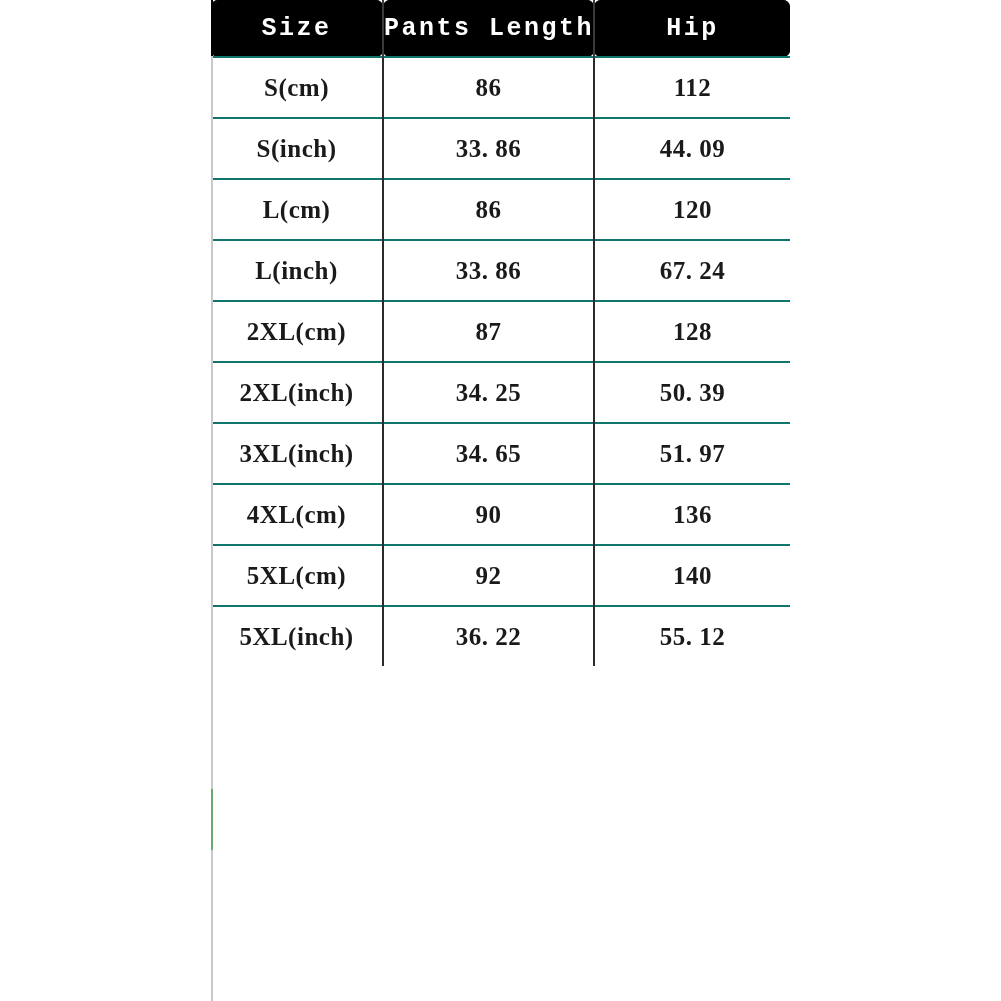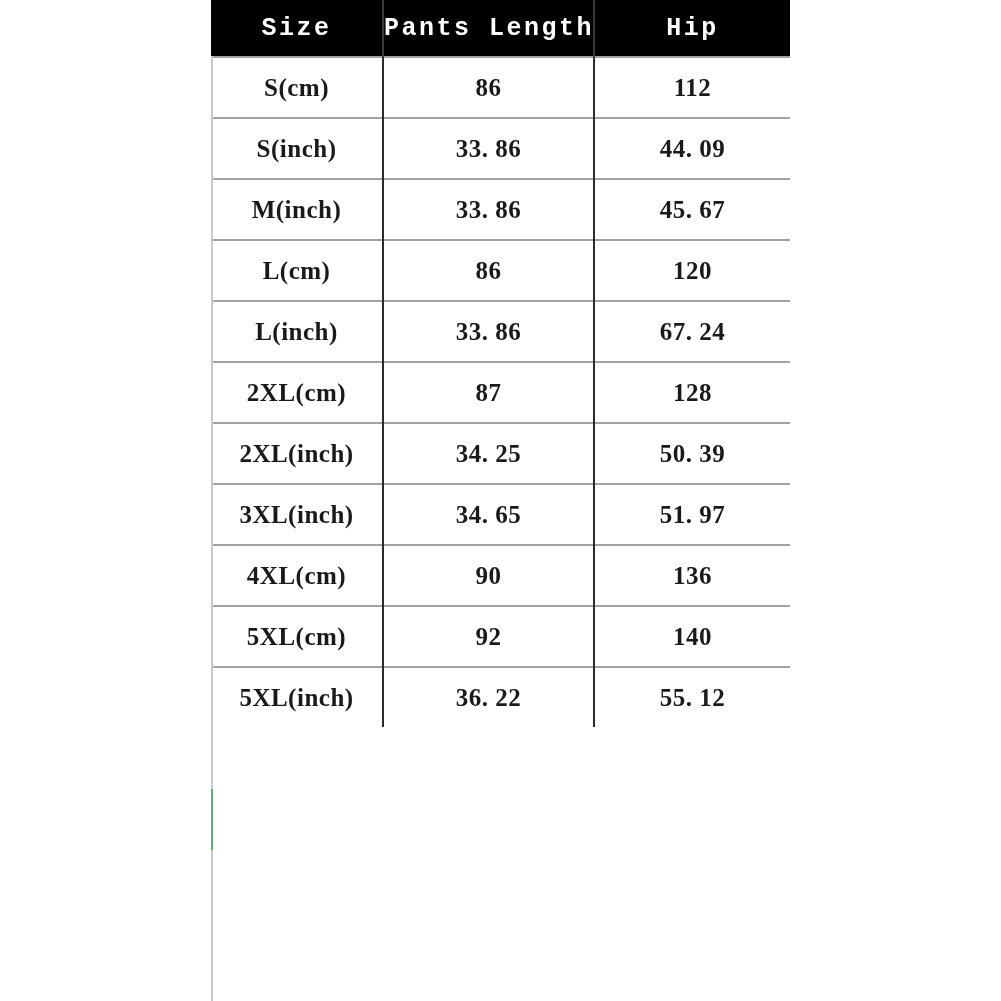--- a/index.html
+++ b/index.html
@@ -46,39 +46,40 @@
     background: #000000;
     font-family: "Liberation Mono", "DejaVu Sans Mono", monospace;
     font-weight: bold;
     font-size: 25px;
     letter-spacing: 2.5px;
     text-align: center;
     vertical-align: middle;
     border-right: 2px solid #3a3a3a;
     border-left: none;
     white-space: pre;
+    border-radius: 7px;
   }
   thead th.last-col { border-right: none; }
 
   
   tbody tr.data-row {
     background: #ffffff;
   }
   tbody td {
     height: 59px;
     padding: 0;
     color: #1a1a1a;
     background: #ffffff;
     font-family: "Liberation Serif", "DejaVu Serif", serif;
     font-weight: bold;
     font-size: 25px;
     letter-spacing: 0.5px;
     text-align: center;
     vertical-align: middle;
-    border-top: 2px solid #a3a3a3;
+    border-top: 2px solid #0f766e;
     border-right: 2px solid #2b2b2b;
     white-space: pre;
   }
   tbody td.last-col { border-right: none; }
 
   
   #left-rail {
     position: absolute;
     left: 0px;
     top: 0px;
@@ -130,25 +131,20 @@
           <td>S(cm)</td>
           <td>86</td>
           <td class="last-col">112</td>
         </tr>
         <tr class="data-row">
           <td>S(inch)</td>
           <td>33. 86</td>
           <td class="last-col">44. 09</td>
         </tr>
         <tr class="data-row">
-          <td>M(inch)</td>
-          <td>33. 86</td>
-          <td class="last-col">45. 67</td>
-        </tr>
-        <tr class="data-row">
           <td>L(cm)</td>
           <td>86</td>
           <td class="last-col">120</td>
         </tr>
         <tr class="data-row">
           <td>L(inch)</td>
           <td>33. 86</td>
           <td class="last-col">67. 24</td>
         </tr>
         <tr class="data-row">

